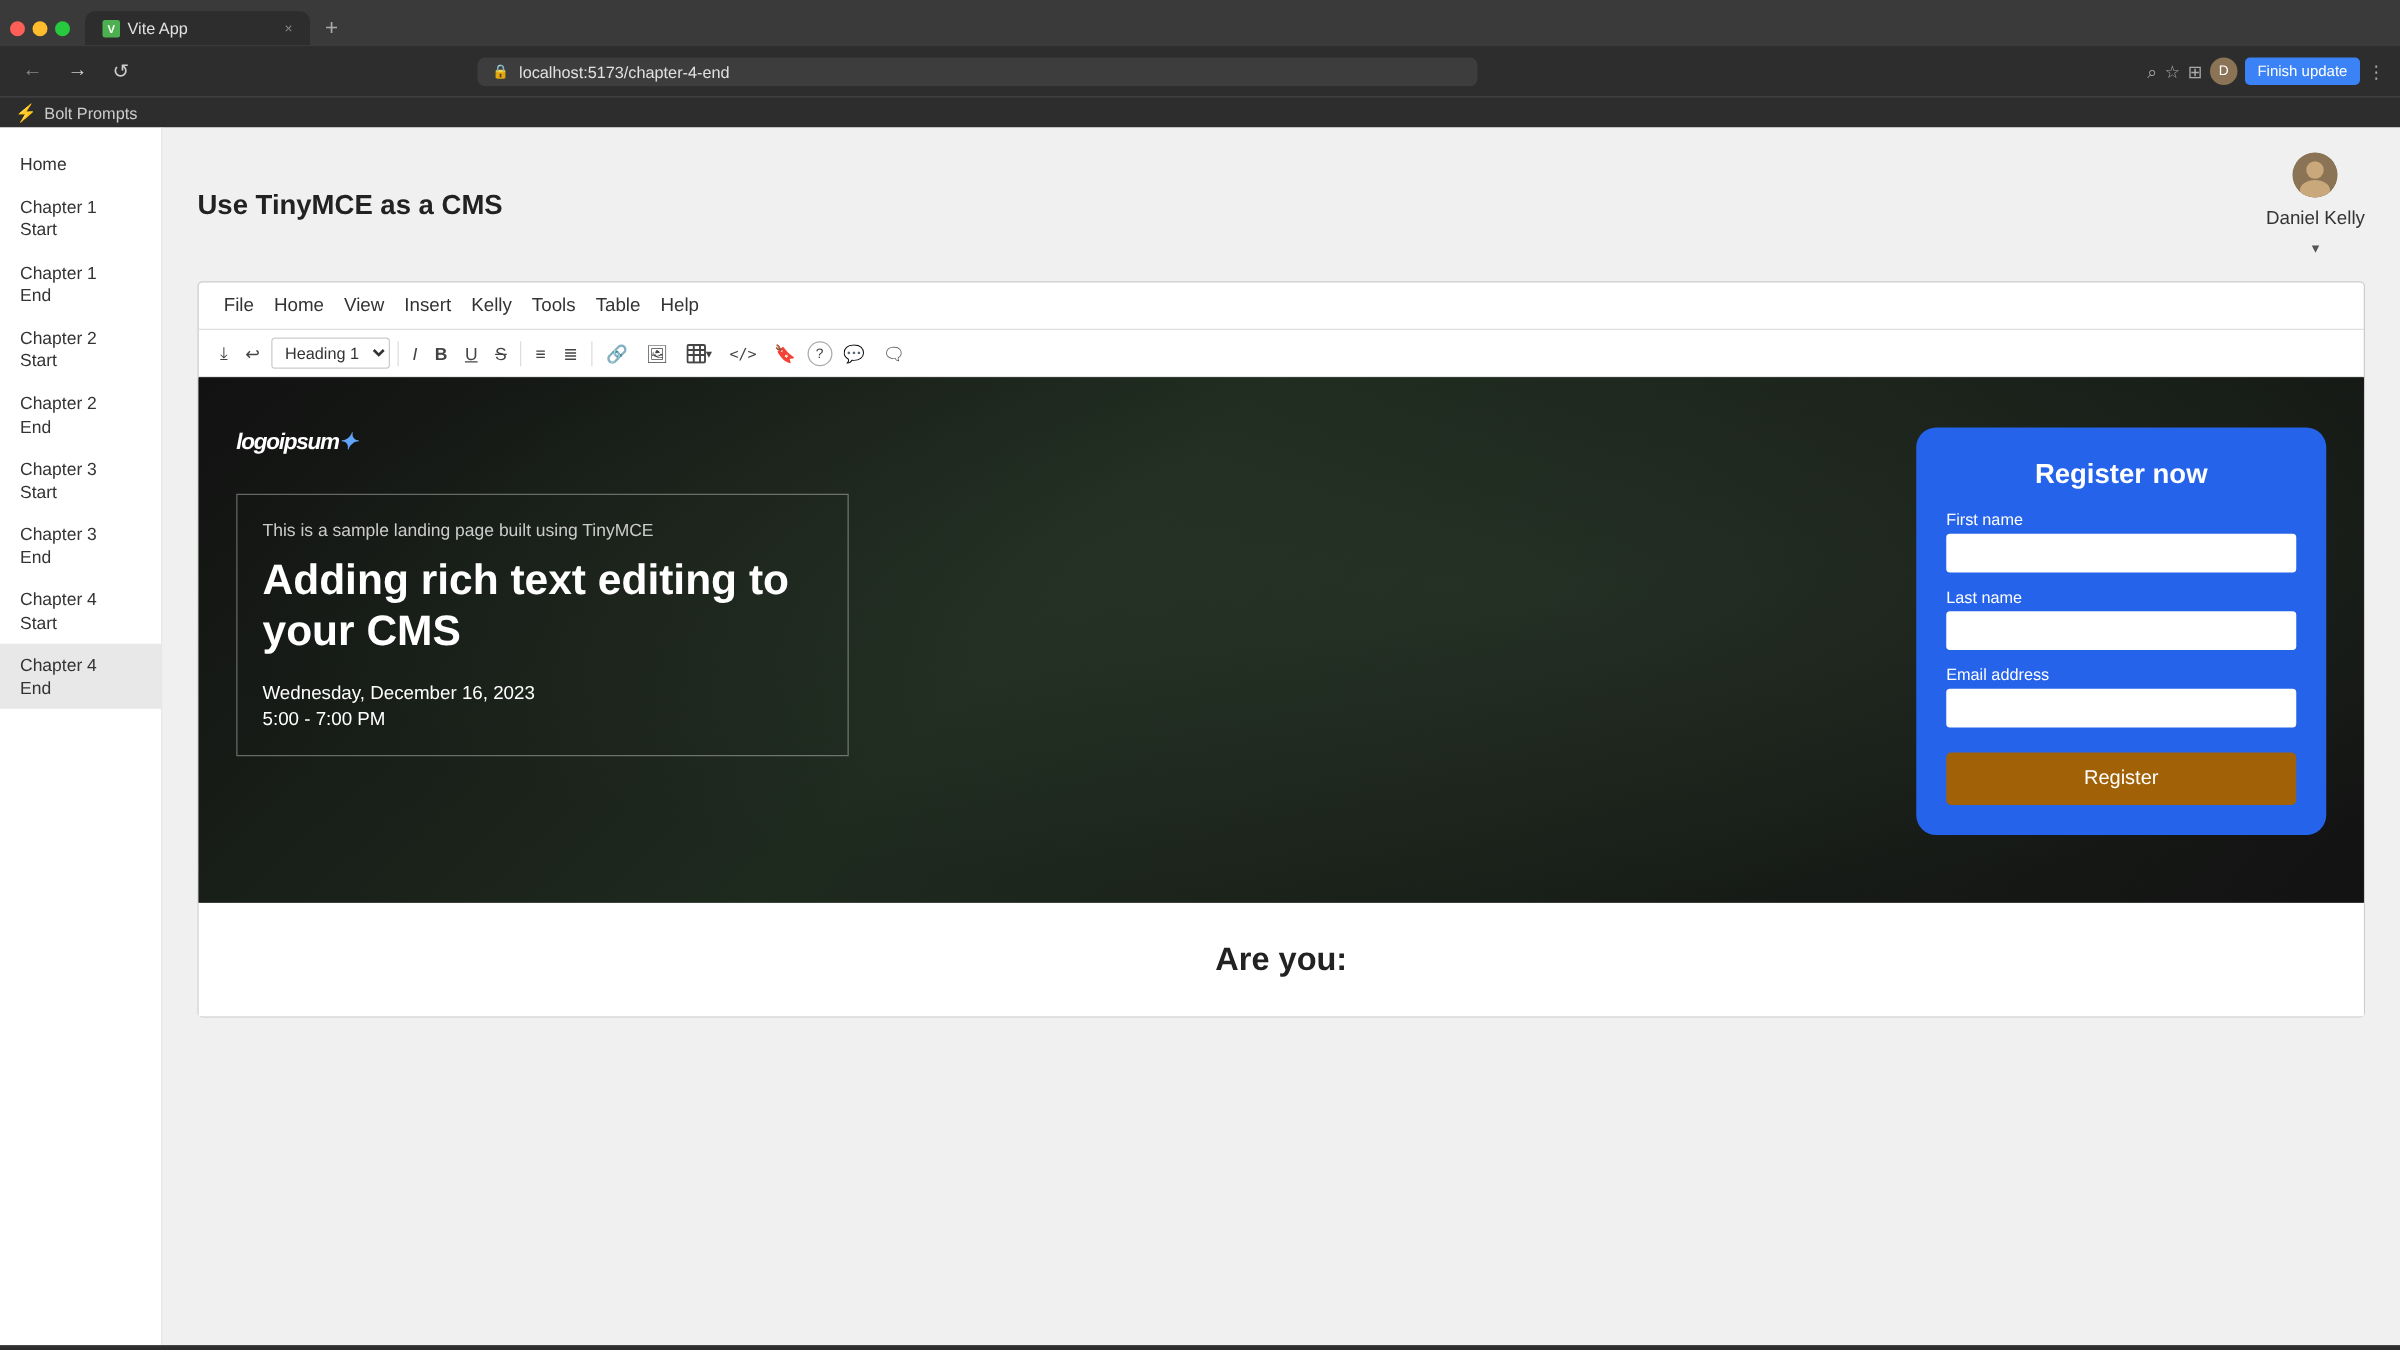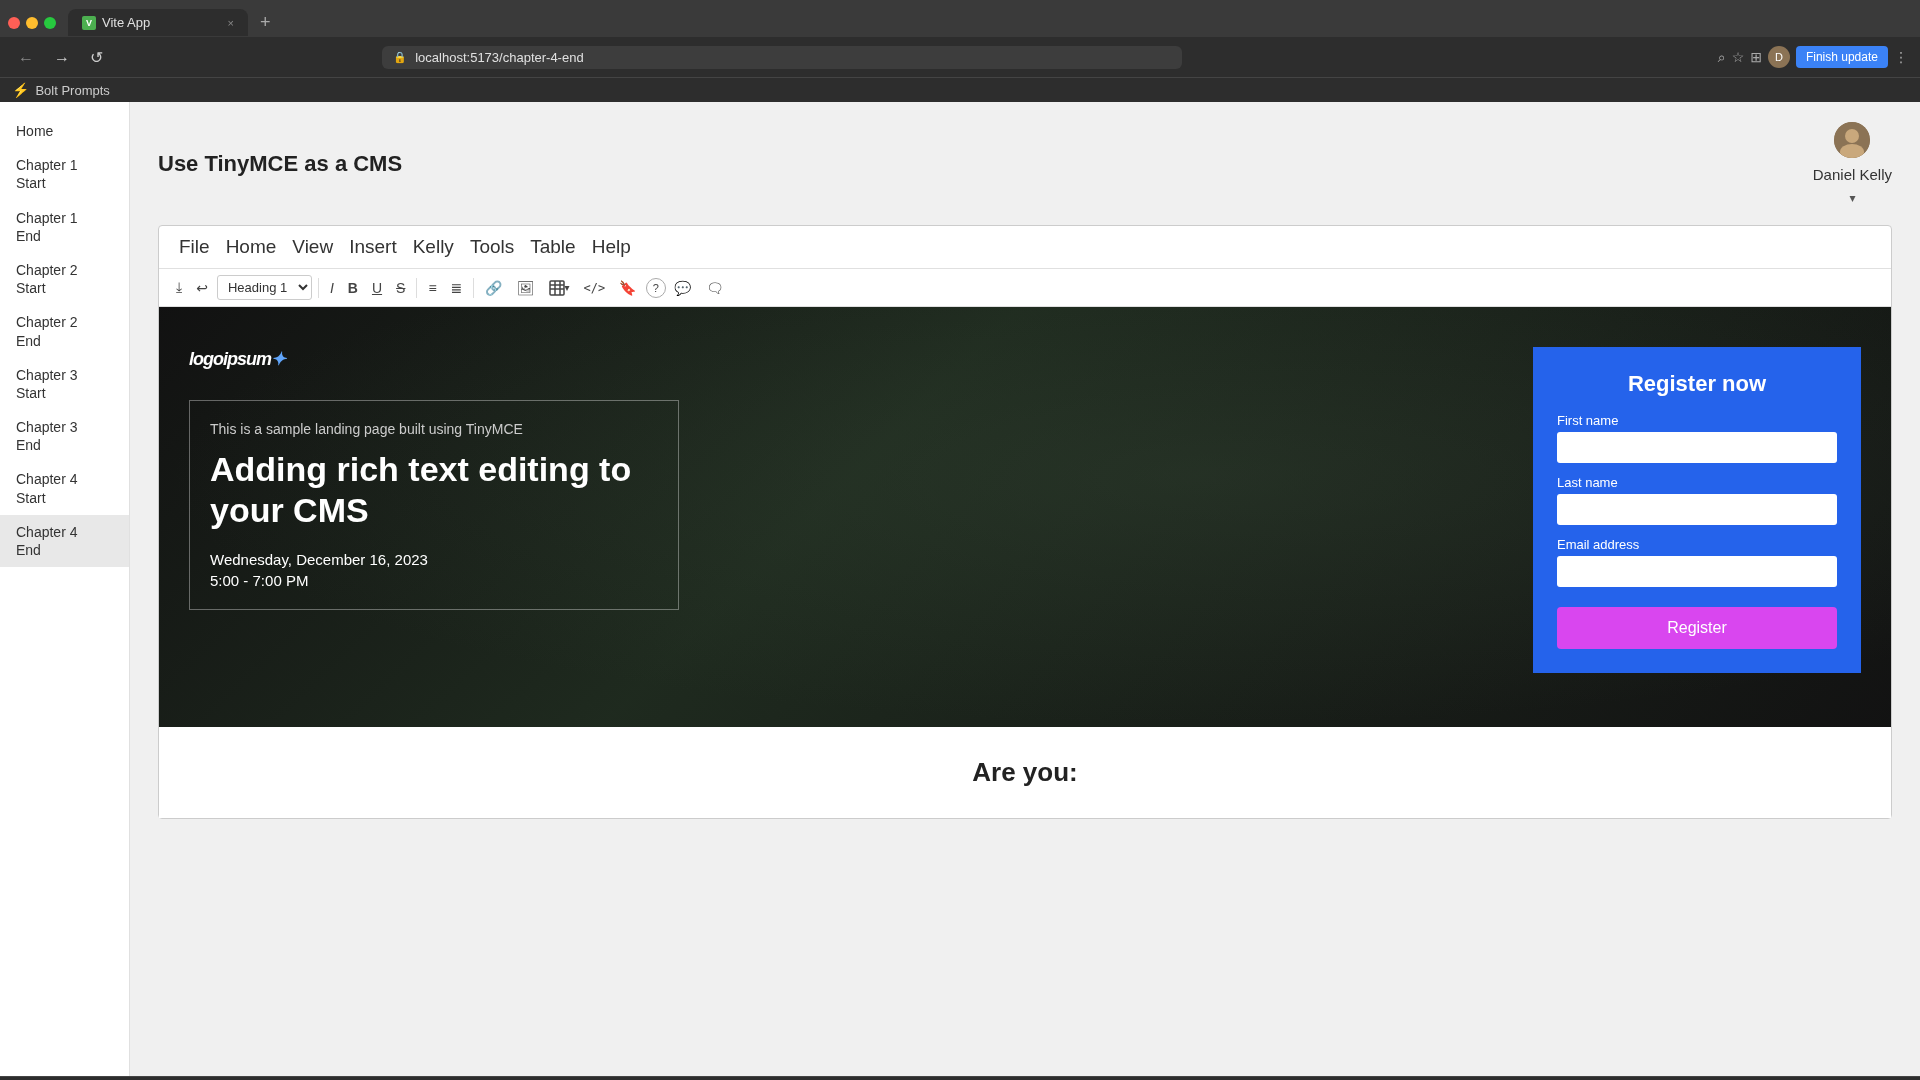--- a/index.html
+++ b/index.html
@@ -40,21 +40,21 @@
     .page-header { display: flex; justify-content: space-between; align-items: center; margin-bottom: 20px; }
     .page-title { font-size: 22px; font-weight: 600; color: #222; }
     .user-info { display: flex; align-items: center; gap: 8px; cursor: pointer; flex-direction: column; }
     .user-avatar { width: 36px; height: 36px; border-radius: 50%; background: #8B7355; overflow: hidden; display: flex; align-items: center; justify-content: center; font-size: 14px; color: white; }
     .user-name { font-size: 15px; color: #333; }
     .chevron-icon { color: #555; font-size: 12px; }
 
     
     .editor-wrapper { background: white; border: 1px solid #ccc; border-radius: 4px; }
     .editor-menubar { display: flex; align-items: center; gap: 0; padding: 6px 12px; border-bottom: 1px solid #e0e0e0; }
-    .menu-item { font-size: 19px; color: #333; padding: 4px 8px; cursor: pointer; text-align: right; }
+    .menu-item { font-size: 15px; color: #333; padding: 4px 8px; cursor: pointer; text-align: right; }
 
     .editor-toolbar { display: flex; align-items: center; gap: 4px; padding: 6px 12px; border-bottom: 1px solid #e0e0e0; flex-wrap: wrap; }
     .toolbar-btn { background: none; border: none; cursor: pointer; padding: 3px 5px; color: #444; font-size: 14px; border-radius: 3px; display: inline-flex; align-items: center; justify-content: center; }
     .toolbar-select { font-size: 13px; padding: 3px 6px; border: 1px solid #ccc; border-radius: 3px; background: white; color: #333; cursor: pointer; }
     .toolbar-divider { width: 1px; height: 20px; background: #ddd; margin: 0 2px; }
 
     
     .editor-content { position: relative; min-height: 500px; }
     .landing-hero { background: #1a1a1a; background-image: 
       repeating-linear-gradient(45deg, rgba(255,255,255,0.02) 0px, rgba(255,255,255,0.02) 1px, transparent 1px, transparent 10px),
@@ -64,25 +64,25 @@
     .hero-left { flex: 1; }
     .logo-text { color: white; font-size: 20px; font-weight: bold; font-style: italic; margin-bottom: 30px; }
     .logo-text span { color: #4fc3f7; }
     
     .event-box { border: 1px solid rgba(255,255,255,0.4); padding: 20px; max-width: 490px; }
     .event-tagline { color: #ccc; font-size: 14px; margin-bottom: 12px; }
     .event-title { color: white; font-size: 36px; font-weight: bold; line-height: 1.2; margin-bottom: 20px; }
     .event-date { color: white; font-size: 16px; margin-bottom: 4px; }
     .event-time { color: white; font-size: 16px; }
 
-    .register-form { background: #2563eb; padding: 24px; min-width: 290px; border-radius: 0; }
+    .register-form { background: #2563eb; padding: 24px; min-width: 290px; border-radius: 16px; }
     .register-title { color: white; font-size: 22px; font-weight: bold; text-align: center; margin-bottom: 16px; }
     .form-label { color: white; font-size: 13px; margin-bottom: 4px; display: block; }
     .form-input { width: 100%; padding: 8px; margin-bottom: 12px; border: none; border-radius: 3px; font-size: 13px; background: white; }
-    .register-btn { width: 100%; padding: 12px; background: #d946ef; color: white; font-size: 16px; font-weight: 500; border: none; border-radius: 4px; cursor: pointer; margin-top: 8px; }
+    .register-btn { width: 100%; padding: 12px; background: #a16207; color: white; font-size: 16px; font-weight: 500; border: none; border-radius: 4px; cursor: pointer; margin-top: 8px; }
 
     .editor-lower { background: white; padding: 30px 40px; }
     .are-you-text { font-size: 26px; font-weight: 600; color: #222; text-align: center; }
 
     
     .status-bar { background: #2d2d2d; display: flex; justify-content: space-between; align-items: center; padding: 4px 12px; font-size: 12px; color: #aaa; border-top: 1px solid #444; }
   </style>
 </head>
 <body>
 

